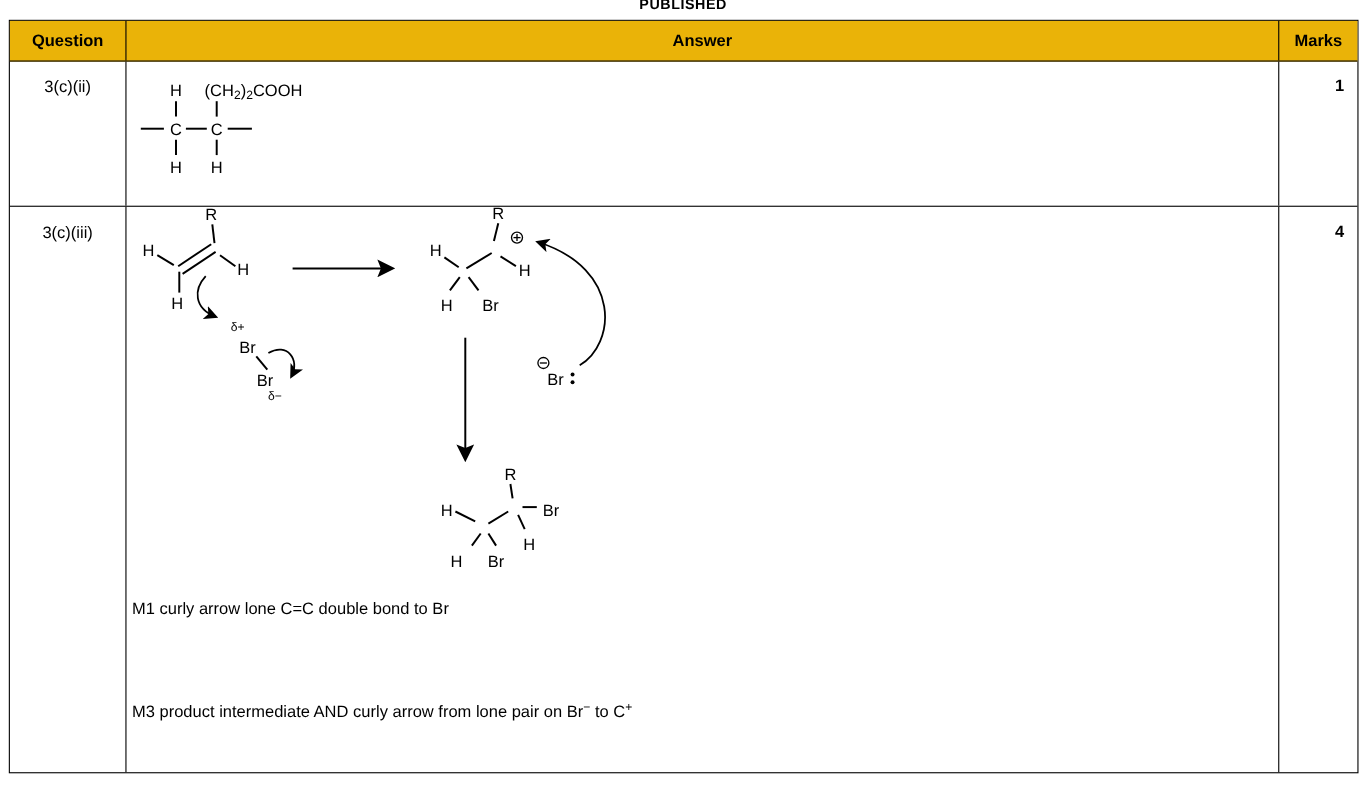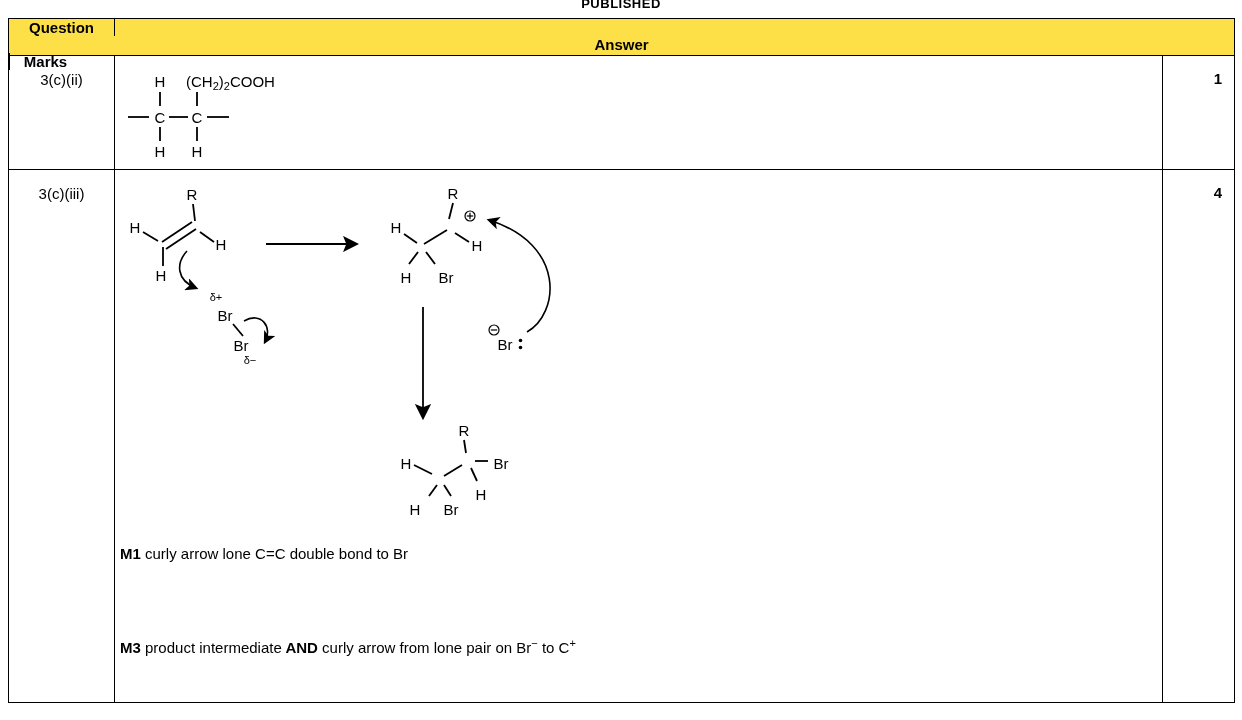--- a/index.html
+++ b/index.html
@@ -10,22 +10,22 @@
   .published{
     position:absolute;top:-4px;left:0;width:1242px;text-align:center;
     font-weight:bold;font-size:13px;letter-spacing:0.5px;
   }
   .mstable{
     position:absolute;left:8px;top:18px;width:1227px;height:685px;
     border:1.5px solid #000;box-sizing:border-box;
     display:flex;flex-direction:column;
   }
   .row{display:flex;box-sizing:border-box;}
-  .thead{height:37px;background:#fde047;border-bottom:1.5px solid #000;flex-direction:column;}
-  .r1{height:114px;border-bottom:1.5px solid #000;}
+  .thead{height:37px;background:#eab308;border-bottom:1.5px solid #000;}
+  .r1{height:132px;border-bottom:1.5px solid #000;}
   .r2{flex:1;}
   .cell{box-sizing:border-box;}
   .qcol{width:106px;border-right:1.5px solid #000;}
   .acol{flex:1;}
   .mcol{width:72px;border-left:1.5px solid #000;}
   .thead .cell{display:flex;align-items:center;justify-content:center;
     font-weight:bold;font-size:15px;}
   .qlabel{text-align:center;font-size:15px;padding-top:15px;}
   .marks{text-align:right;font-size:15px;font-weight:bold;padding:14px 12px 0 0;}
   .diagram-overlay{position:absolute;left:0;top:0;pointer-events:none;}
@@ -33,21 +33,21 @@
   .atom{font-size:15px;text-anchor:middle;}
   .chain{font-size:15px;text-anchor:start;}
   .ssub{font-size:11px;}
   .delta{font-size:11px;text-anchor:middle;}
   .bondline{stroke:#000;stroke-width:1.8;fill:none;}
   .curly{stroke:#000;stroke-width:1.6;fill:none;}
   .bigarrow{stroke:#000;stroke-width:1.8;fill:none;}
   .chargecircle{stroke:#000;stroke-width:1.2;fill:none;}
   .chargeline{stroke:#000;stroke-width:1.2;}
   .mark-line{position:absolute;left:120px;width:900px;font-size:15px;line-height:18px;}
-  .mark-line b{font-weight:bold;}
+  .mark-line b{font-weight:normal;}
   .mark-line sub,.mark-line sup{font-size:11px;}
 </style>
 </head>
 <body>
 
 <div class="page">
 
   <div class="published">PUBLISHED</div>
 
   <div class="mstable">

